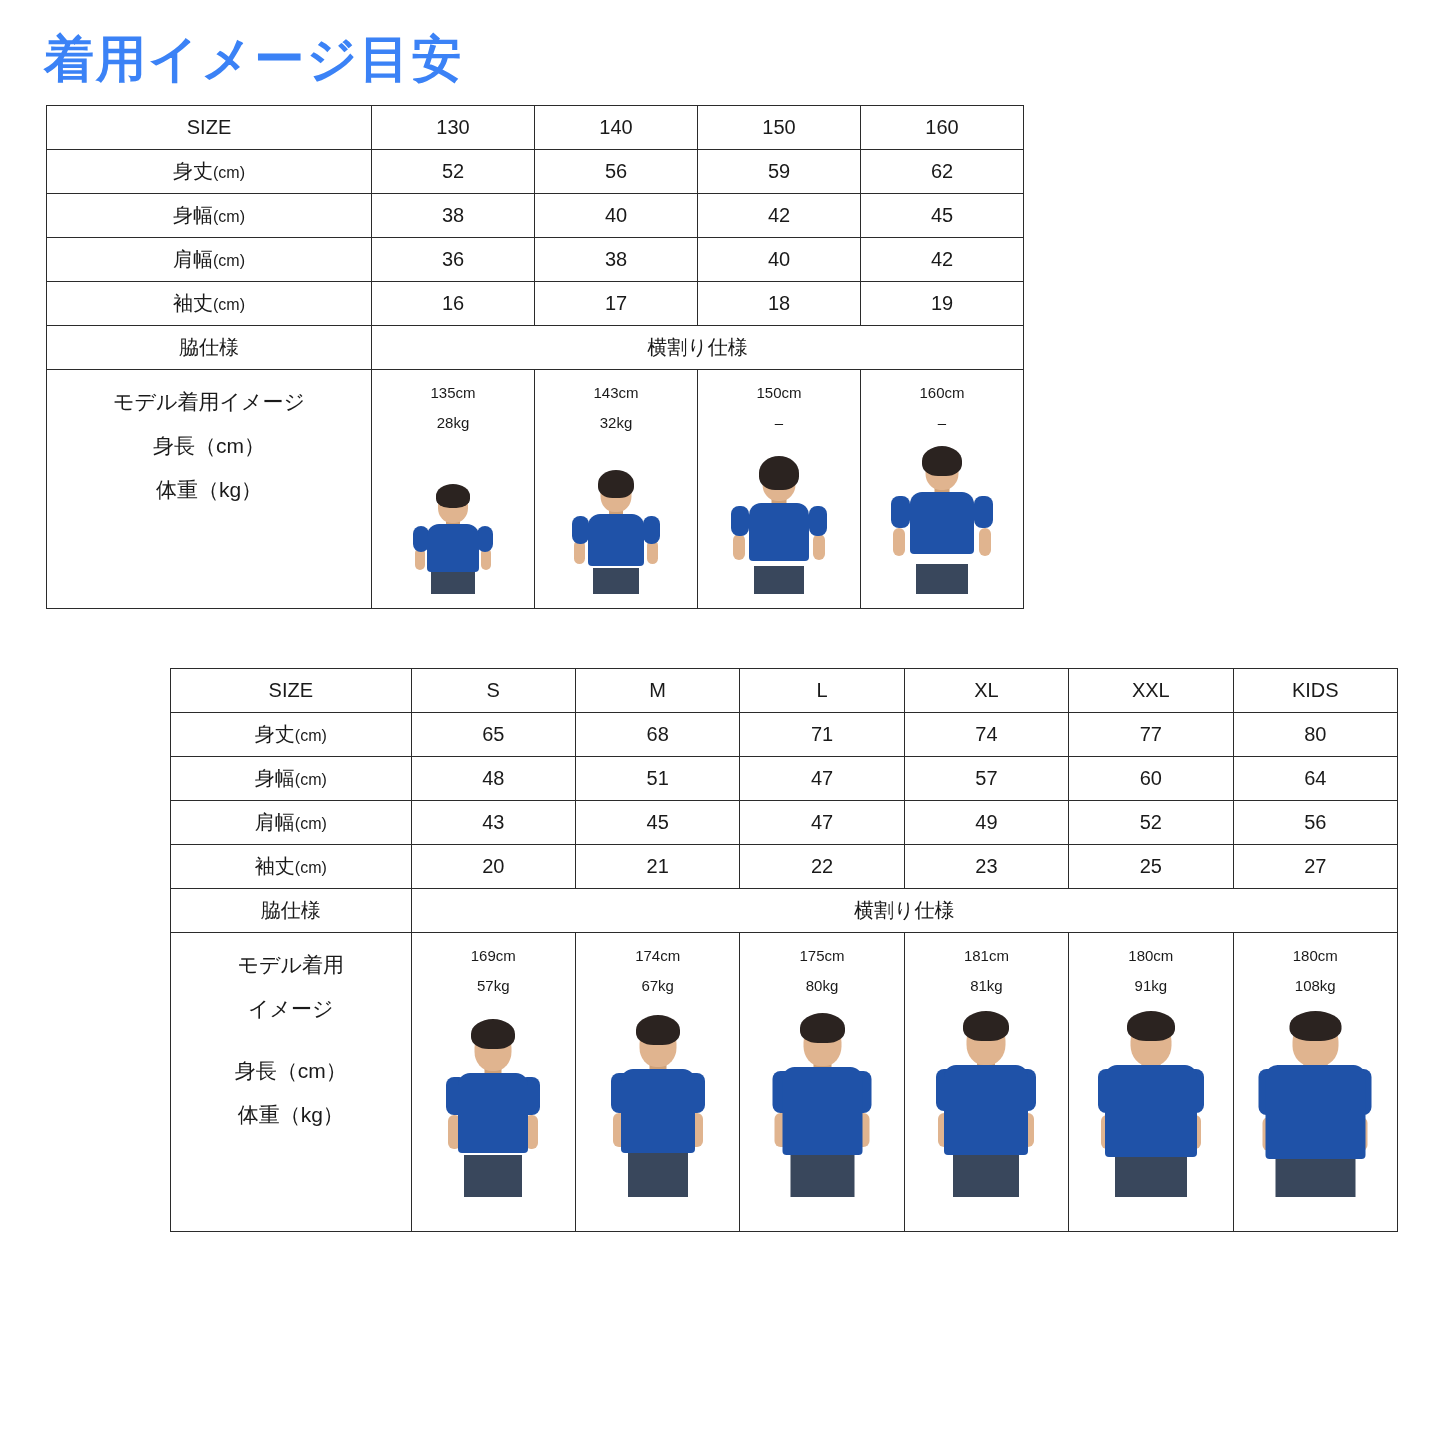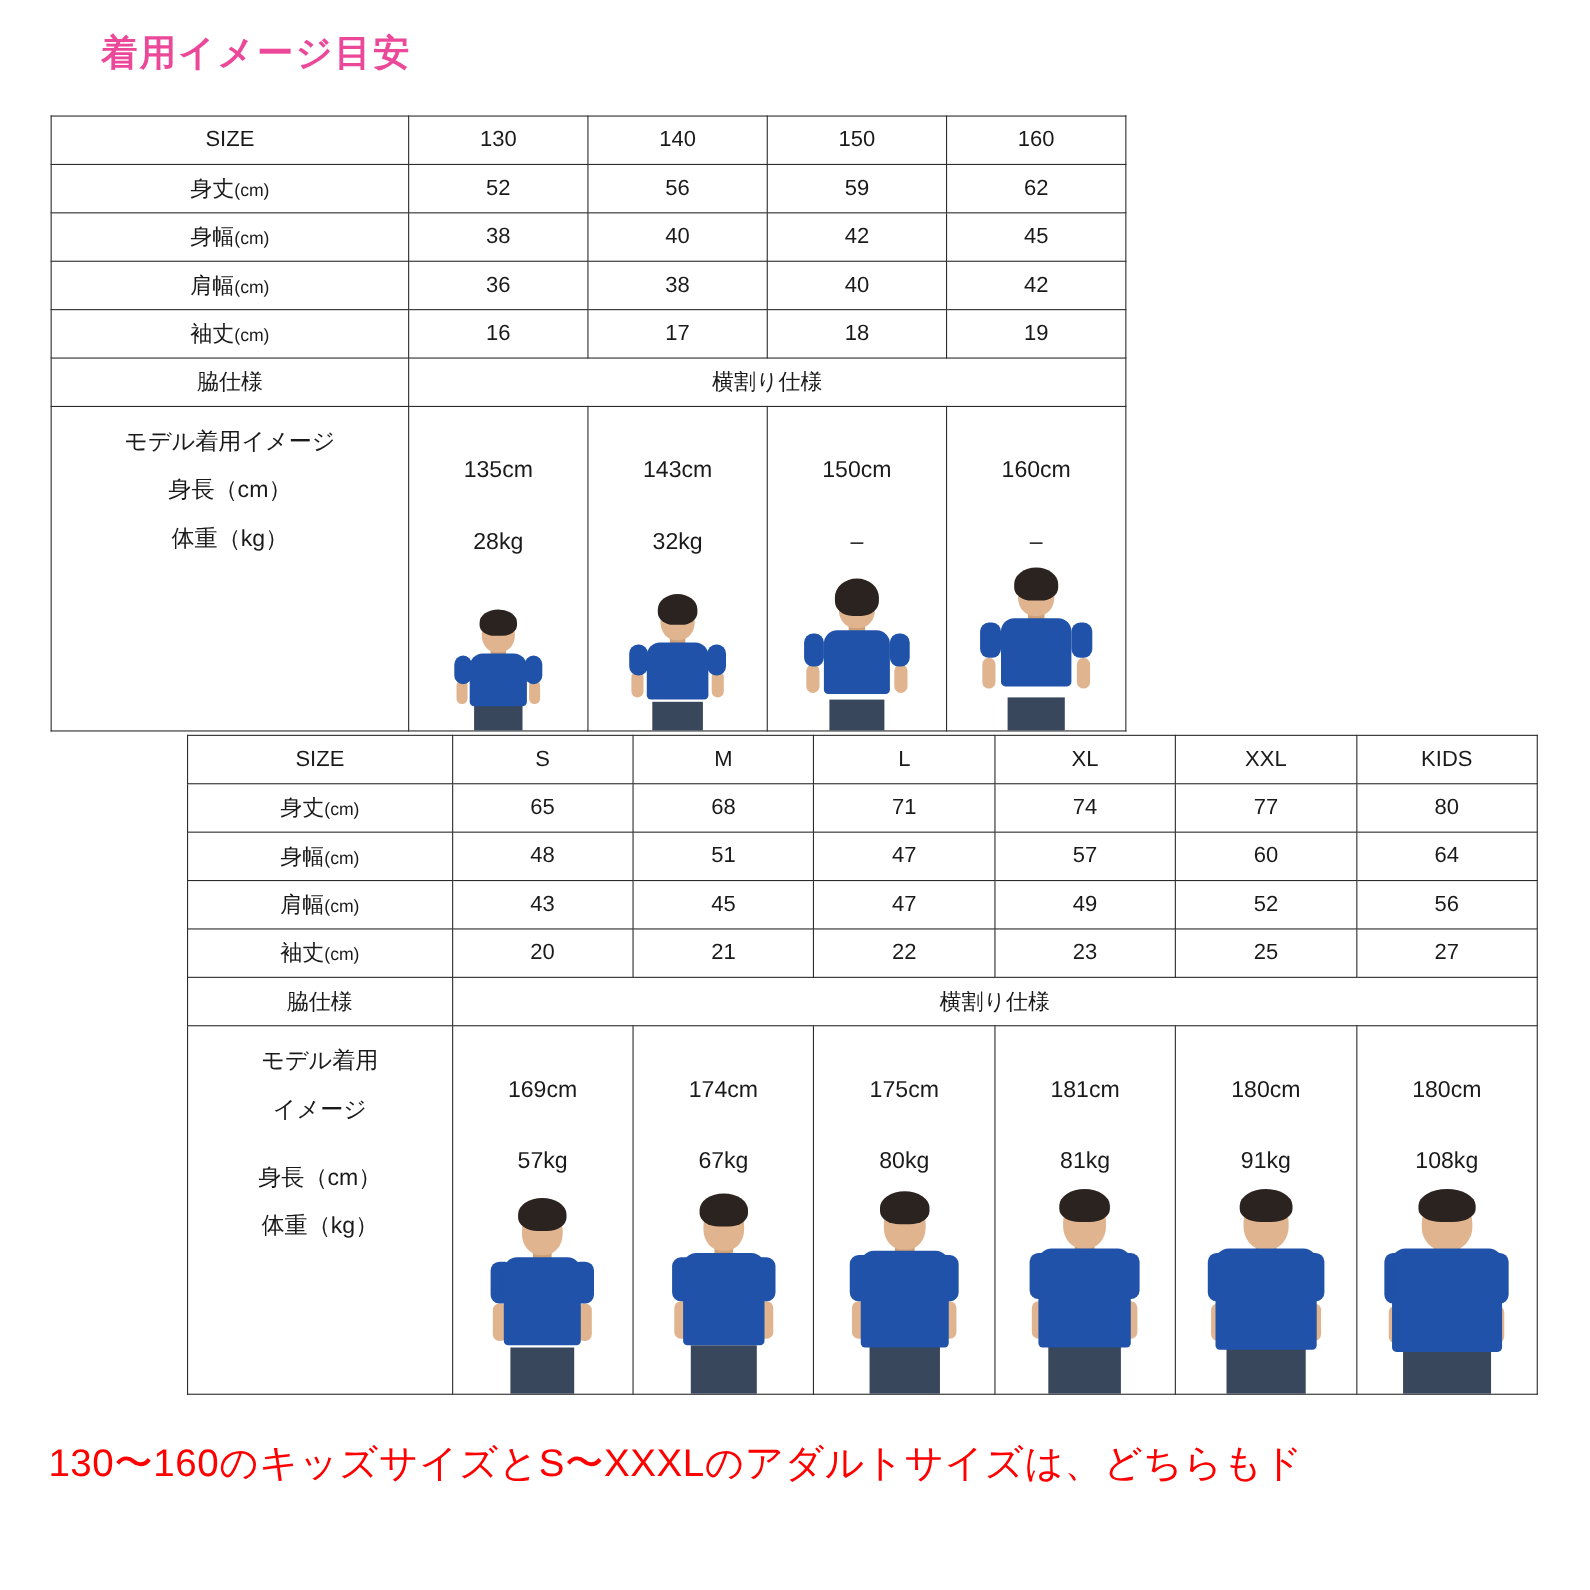--- a/index.html
+++ b/index.html
@@ -12,25 +12,24 @@
     height: 1445px;
     font-family: "Liberation Sans", "DejaVu Sans", sans-serif;
     color: #111111;
     position: relative;
     overflow: hidden;
   }
   .page-title {
     position: absolute;
     left: 44px;
     top: 26px;
-    font-size: 33px;
+    font-size: 50px;
     font-weight: bold;
     letter-spacing: 2px;
-    color: #ec4899;
-    margin-left: 48px;
+    color: #3b82f6;
   }
 
   table {
     border-collapse: collapse;
     table-layout: fixed;
   }
   td, th {
     border: 1px solid #2b2b2b;
     text-align: center;
     vertical-align: middle;
@@ -69,23 +68,22 @@
     line-height: 44px;
     padding: 10px 0 6px 0;
     vertical-align: top;
   }
   .model-cell {
     vertical-align: top;
     padding-top: 8px;
     height: 230px;
   }
   .model-meas {
-    font-size: 21px;
+    font-size: 15px;
     line-height: 30px;
-    margin-top: 35px;
   }
 
   
   .figure {
     position: relative;
     width: 100%;
     height: 150px;
     margin-top: 6px;
   }
   .fig-inner {
@@ -483,14 +481,13 @@
             <div class="fig-sleeve-r" style="width:28px;height:46px;right:26px;top:58px;"></div>
             <div class="fig-shirt" style="width:100px;height:94px;top:54px;"></div>
           </div>
         </div>
       </td>
     </tr>
   </tbody>
 </table>
 
 <div class="note">
-  <div>130〜160のキッズサイズとS〜XXXLのアダルトサイズは、どちらもド</div>
 </div>
 
 </body></html>

